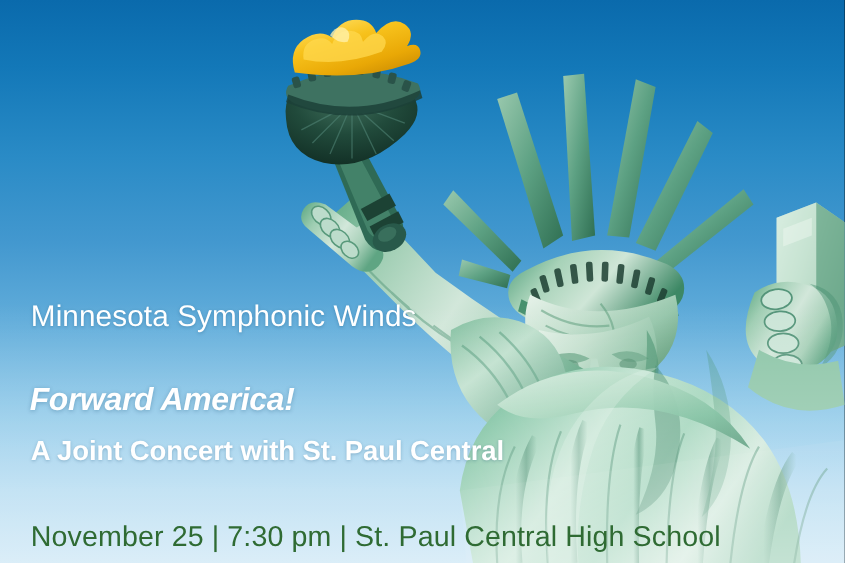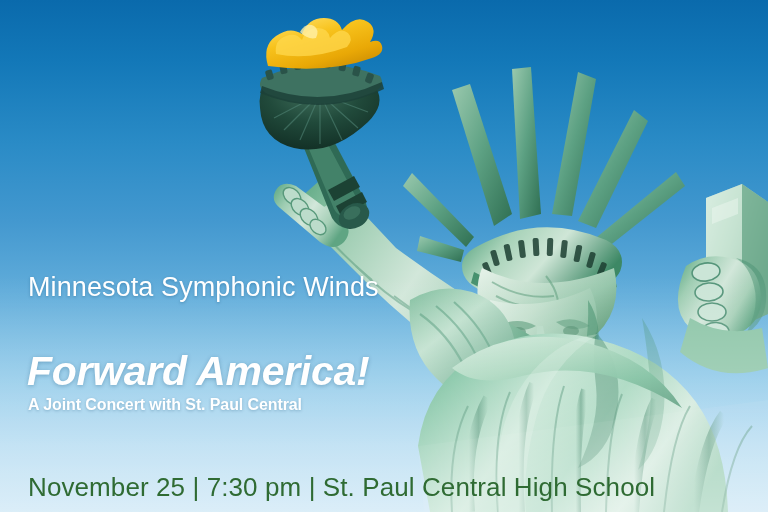--- a/index.html
+++ b/index.html
@@ -56,33 +56,33 @@
     font-weight:400;
     letter-spacing:.1px;
     white-space:nowrap;
     text-shadow:0 1px 3px rgba(8,60,100,.30);
   }
 
   .concert-title {
     position:absolute;
     left:27px; top:348px;
     color:#ffffff;
-    font-size:41px;
+    font-size:29px;
     font-weight:700;
     font-style:italic;
     letter-spacing:-.3px;
     white-space:nowrap;
     text-shadow:0 1px 4px rgba(8,60,100,.30);
   }
 
   .concert-subtitle {
     position:absolute;
     left:28px; top:396px;
     color:#ffffff;
-    font-size:16px;
+    font-size:25px;
     font-weight:700;
     letter-spacing:-.1px;
     white-space:nowrap;
     text-shadow:0 1px 3px rgba(8,60,100,.28);
   }
 
   .event-details {
     position:absolute;
     left:28px; top:472px;
     color:#2f6b33;

